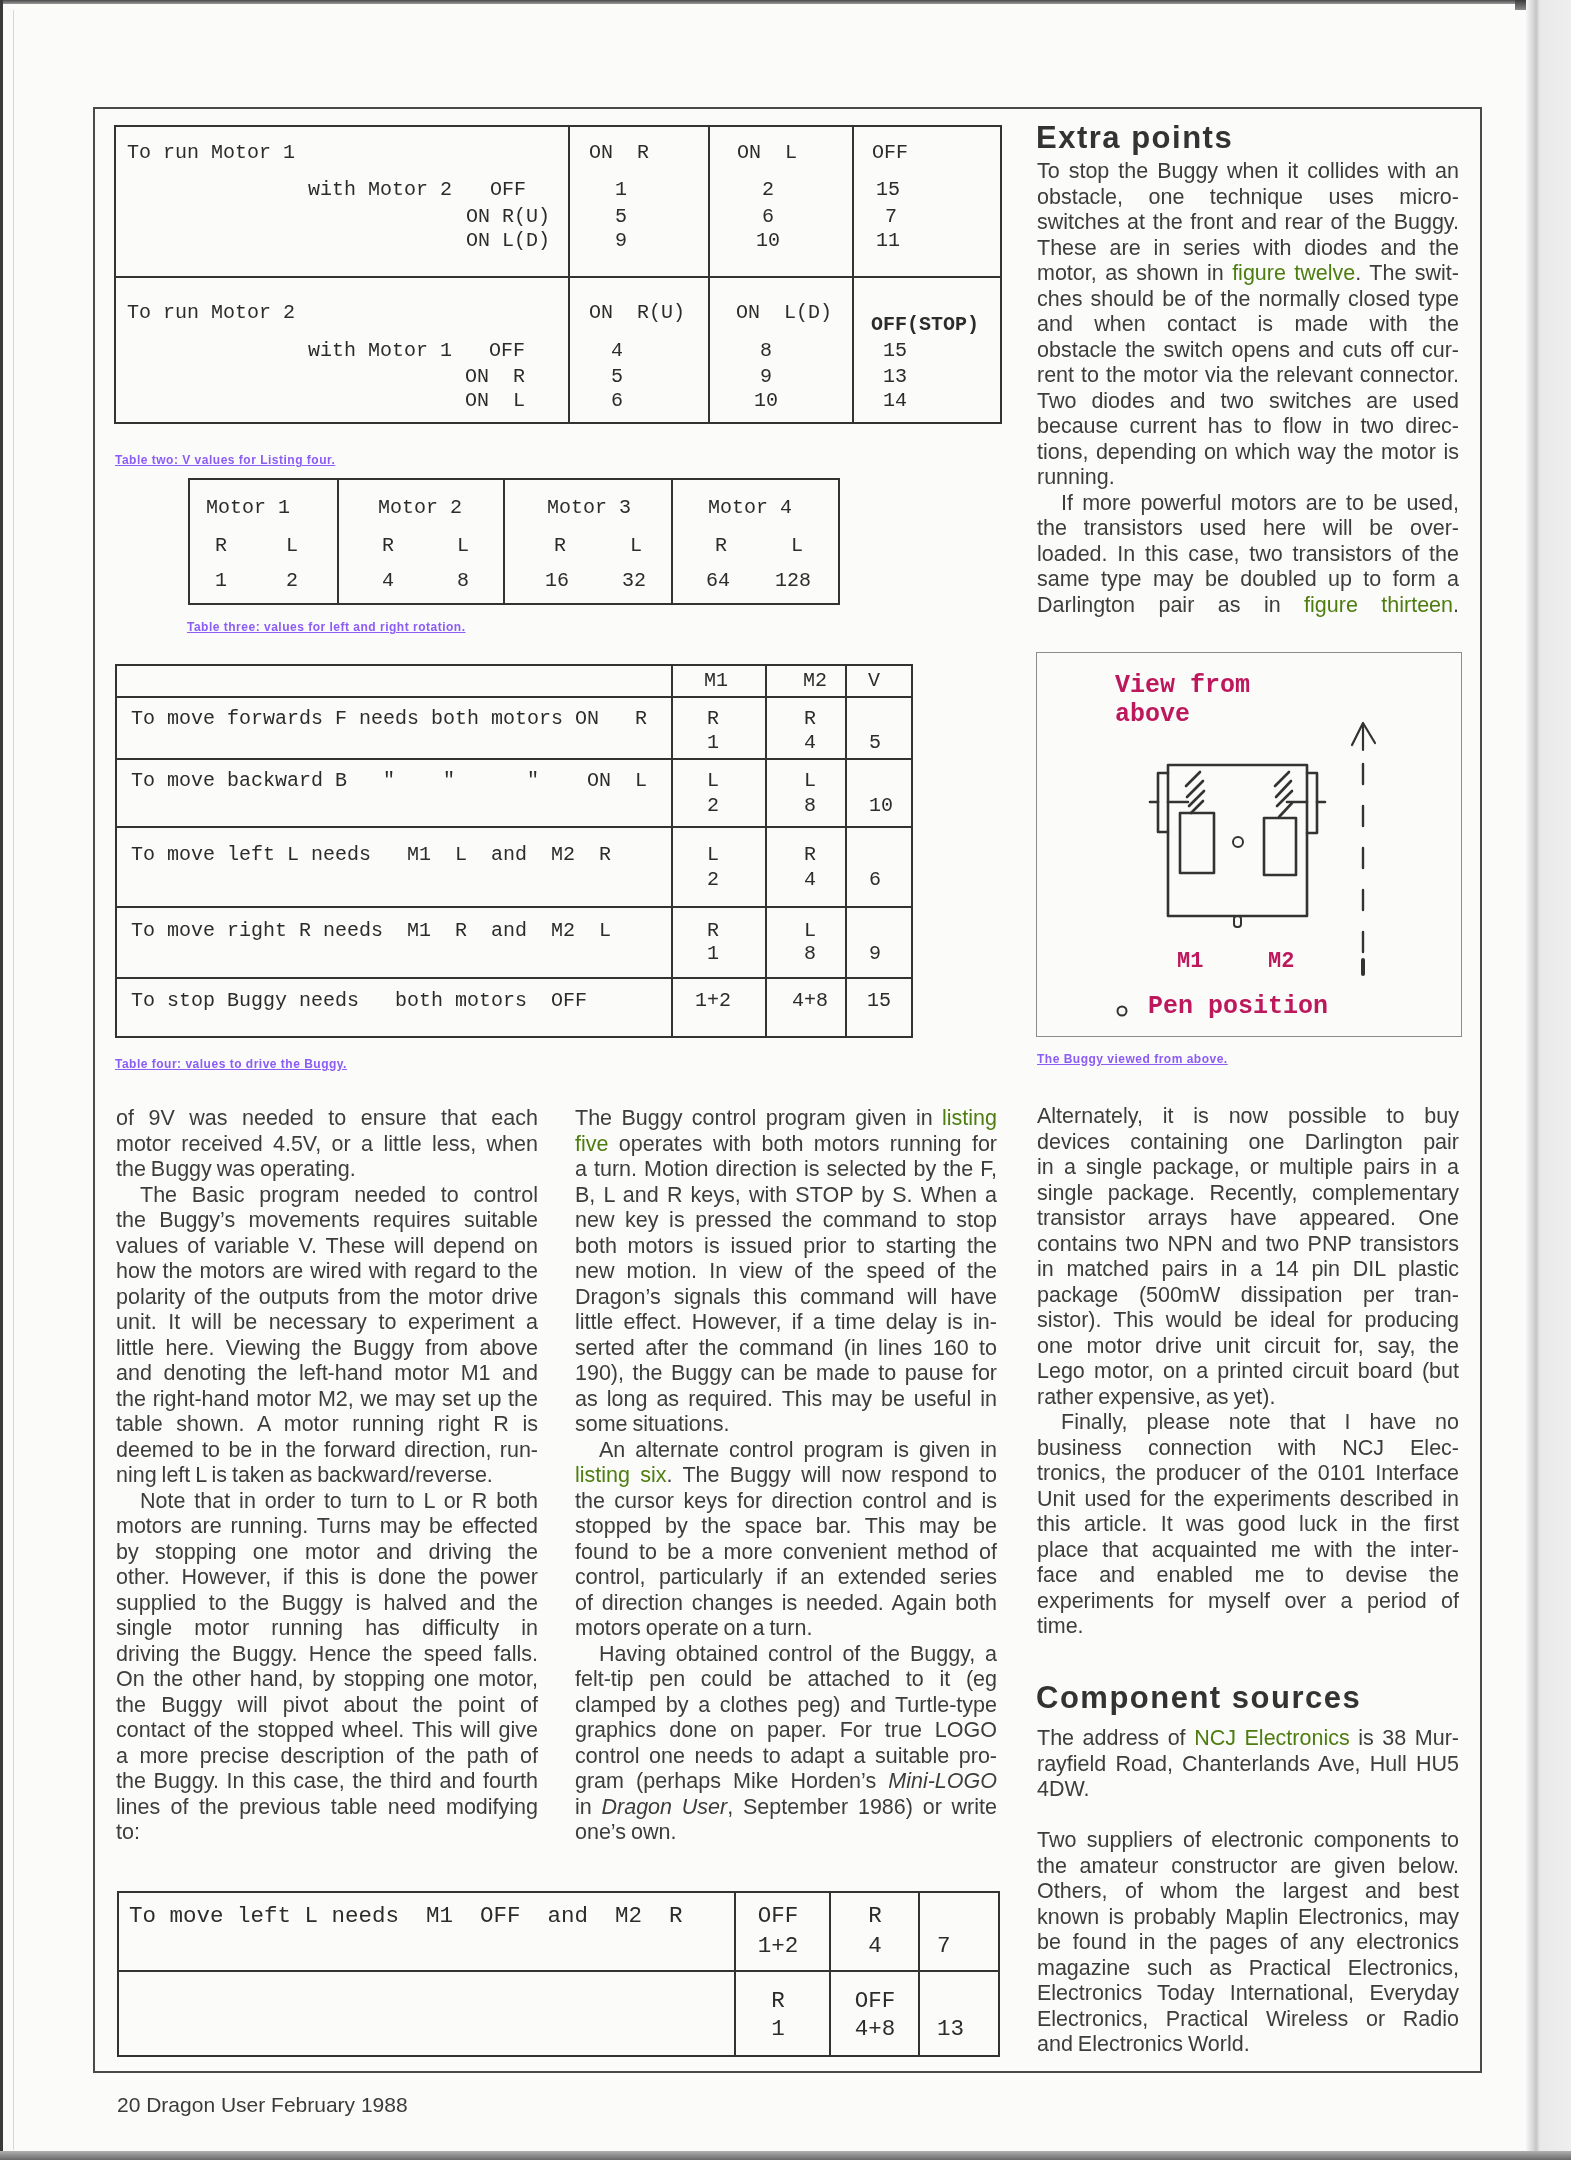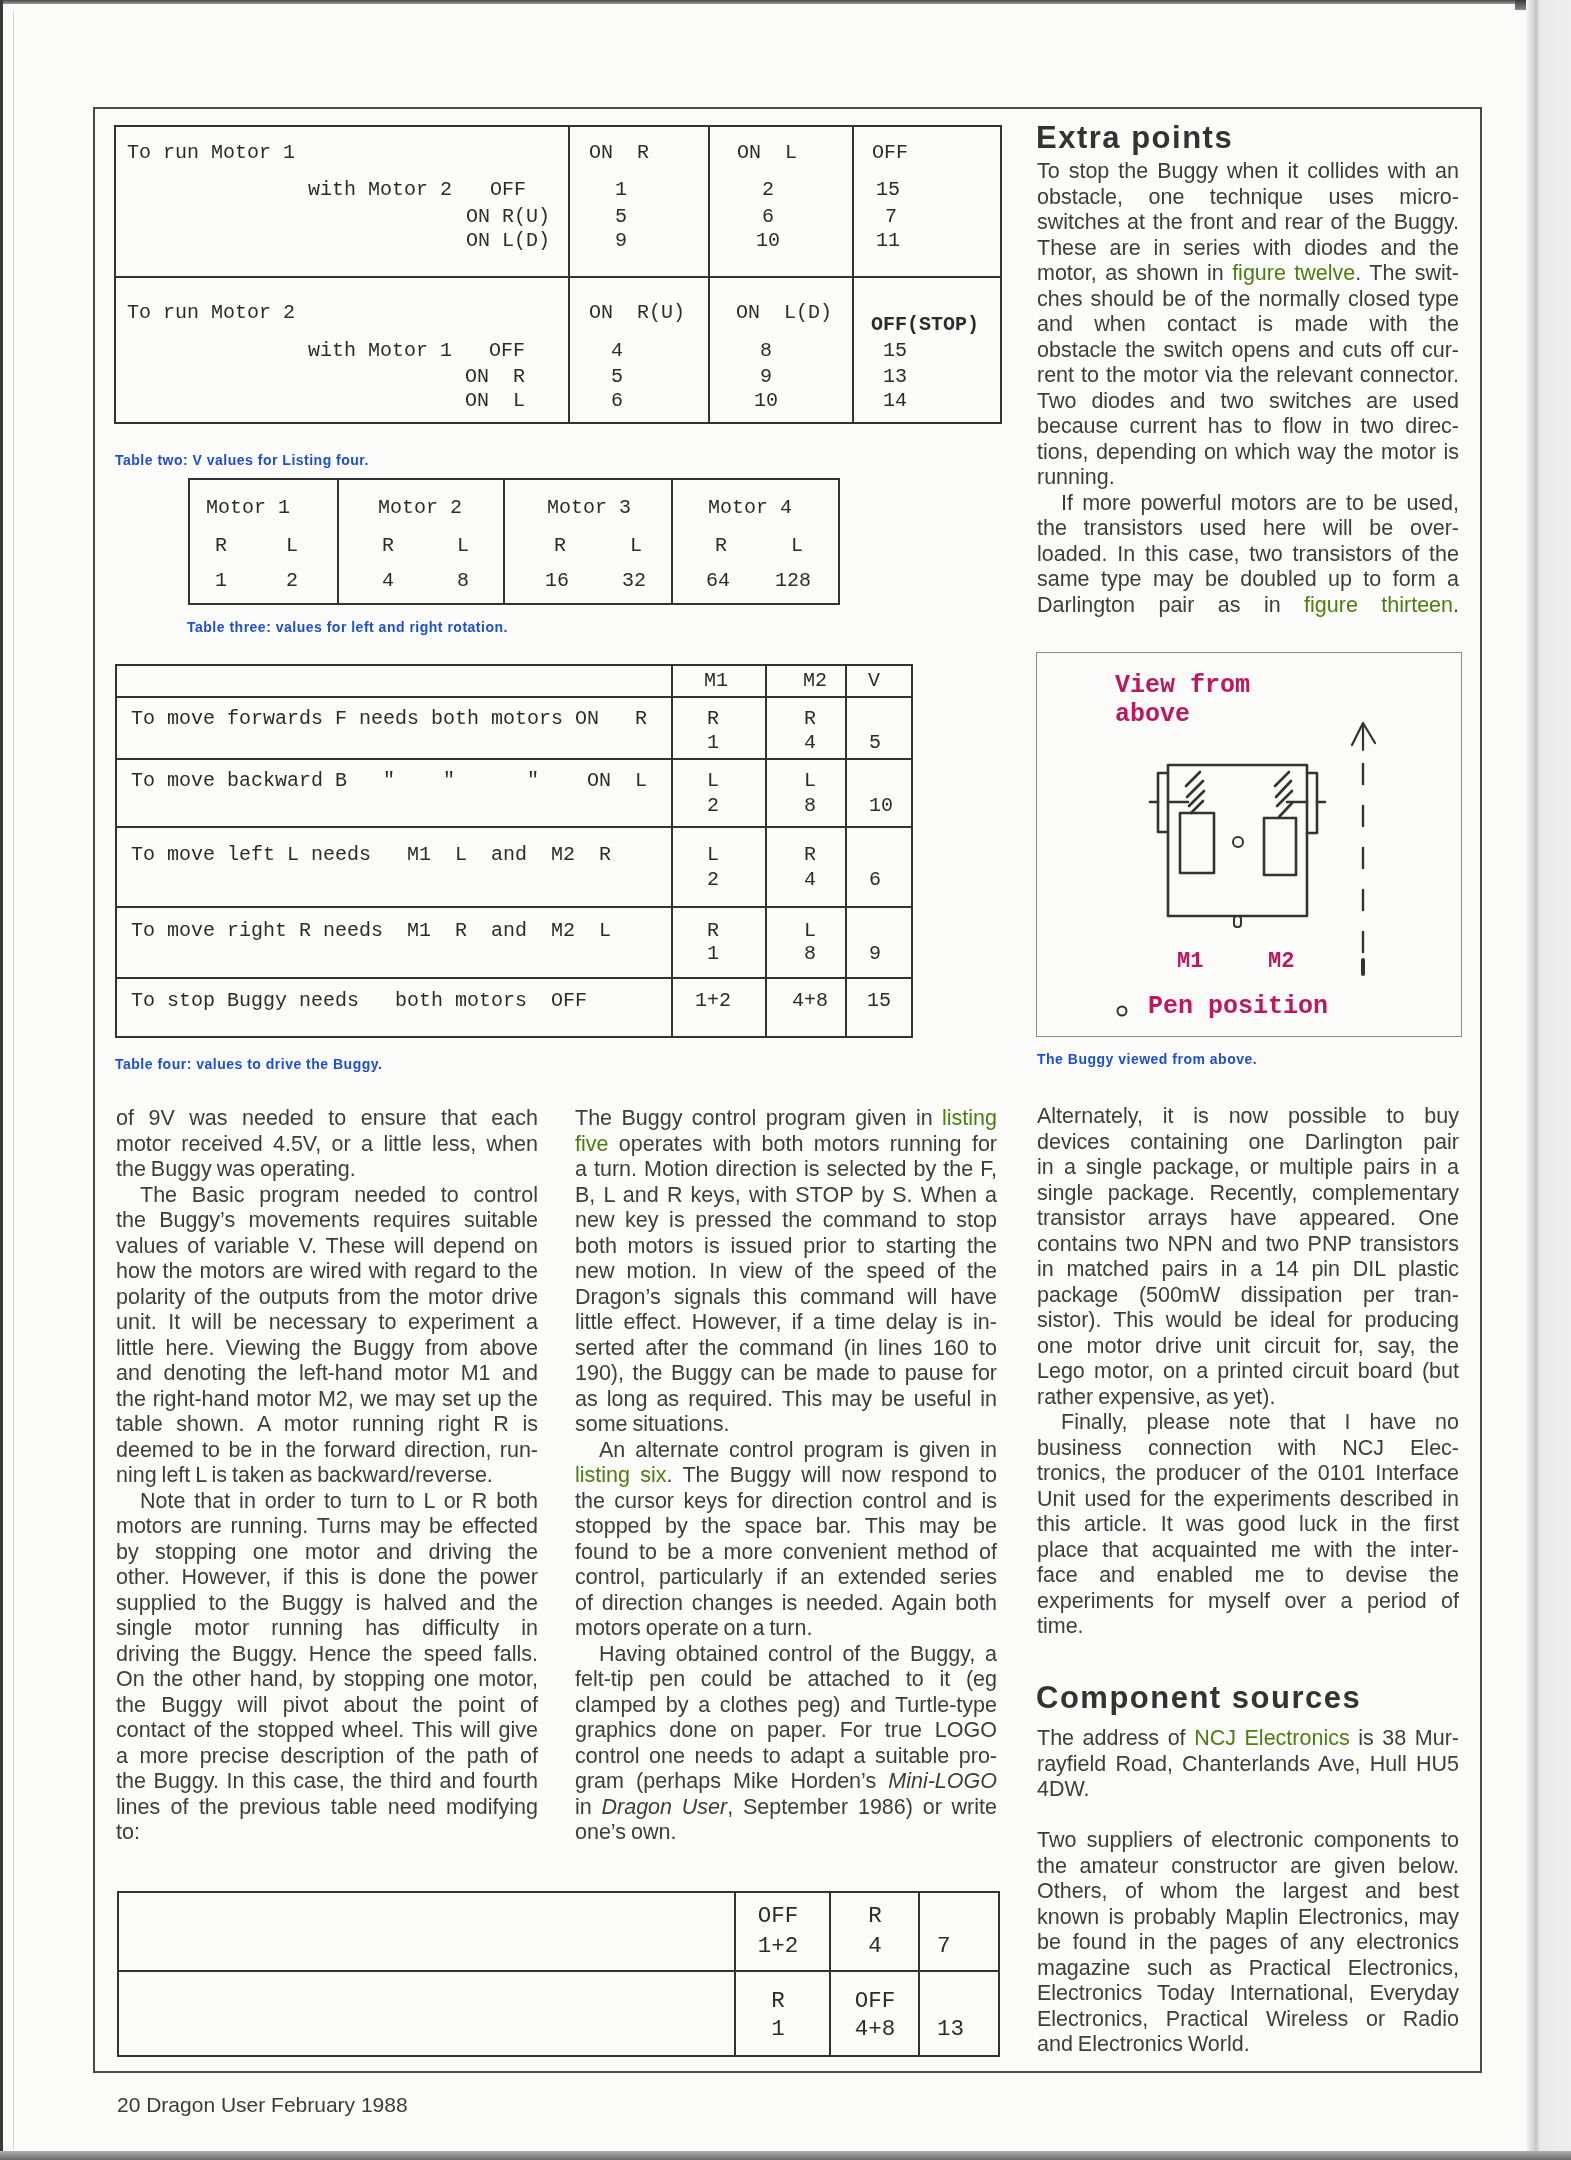--- a/index.html
+++ b/index.html
@@ -22,22 +22,22 @@
   
   .tbl { position:absolute; border:2px solid #333; box-sizing:border-box; }
   .vline { position:absolute; top:0; bottom:0; width:2px; background:#333; }
   .hline { position:absolute; left:0; right:0; height:2px; background:#333; }
   .mono { position:absolute; font-family:"Liberation Mono", "DejaVu Sans Mono", monospace;
           font-size:20px; line-height:23px; color:#2c2c2c; white-space:pre; }
   .mono.big { font-size:22.5px; line-height:27px; }
   .ctr { width:60px; text-align:center; }
 
   
-  .caption { position:absolute; font-size:14px; line-height:22px; font-weight:bold;
-             letter-spacing:0.5px; color:#1d4ed8; white-space:nowrap; }
+  .caption { position:absolute; font-size:12px; line-height:22px; font-weight:bold;
+             letter-spacing:0.5px; color:#8b5cf6; white-space:nowrap;text-decoration:underline; }
 
   
   .col { position:absolute; width:422px; }
   .line { height:25.5px; line-height:25.5px; font-size:21.5px; word-spacing:-1px;
           white-space:nowrap; text-align:justify; text-align-last:justify; color:#3d3d3d; }
   .line.last { text-align-last:left; }
   .line.indent { text-indent:24px; }
   .b { font-weight:normal; color:#4d7c0f; }
   .i { font-style:italic; }
   .heading { position:absolute; font-size:31px; line-height:36px; font-weight:900;
@@ -364,20 +364,21 @@
   <div class="line">Electronics, Practical Wireless or Radio</div>
   <div class="line last">and Electronics World.</div>
 </div>
 
 <div class="tbl" style="left:117px;top:1891px;width:883px;height:166px;">
   <div class="vline" style="left:615px;"></div>
   <div class="vline" style="left:710px;"></div>
   <div class="vline" style="left:799px;"></div>
   <div class="hline" style="top:77px;"></div>
 
+  <div class="mono big" style="left:10px;top:10.4px;">To move left L needs  M1  OFF  and  M2  R</div>
   <div class="mono big ctr" style="left:629px;top:10.4px;">OFF</div>
   <div class="mono big ctr" style="left:629px;top:40.4px;">1+2</div>
   <div class="mono big ctr" style="left:726px;top:10.4px;">R</div>
   <div class="mono big ctr" style="left:726px;top:40.4px;">4</div>
   <div class="mono big" style="left:818px;top:40.4px;">7</div>
 
   <div class="mono big ctr" style="left:629px;top:95.4px;">R</div>
   <div class="mono big ctr" style="left:629px;top:123.4px;">1</div>
   <div class="mono big ctr" style="left:726px;top:95.4px;">OFF</div>
   <div class="mono big ctr" style="left:726px;top:123.4px;">4+8</div>

